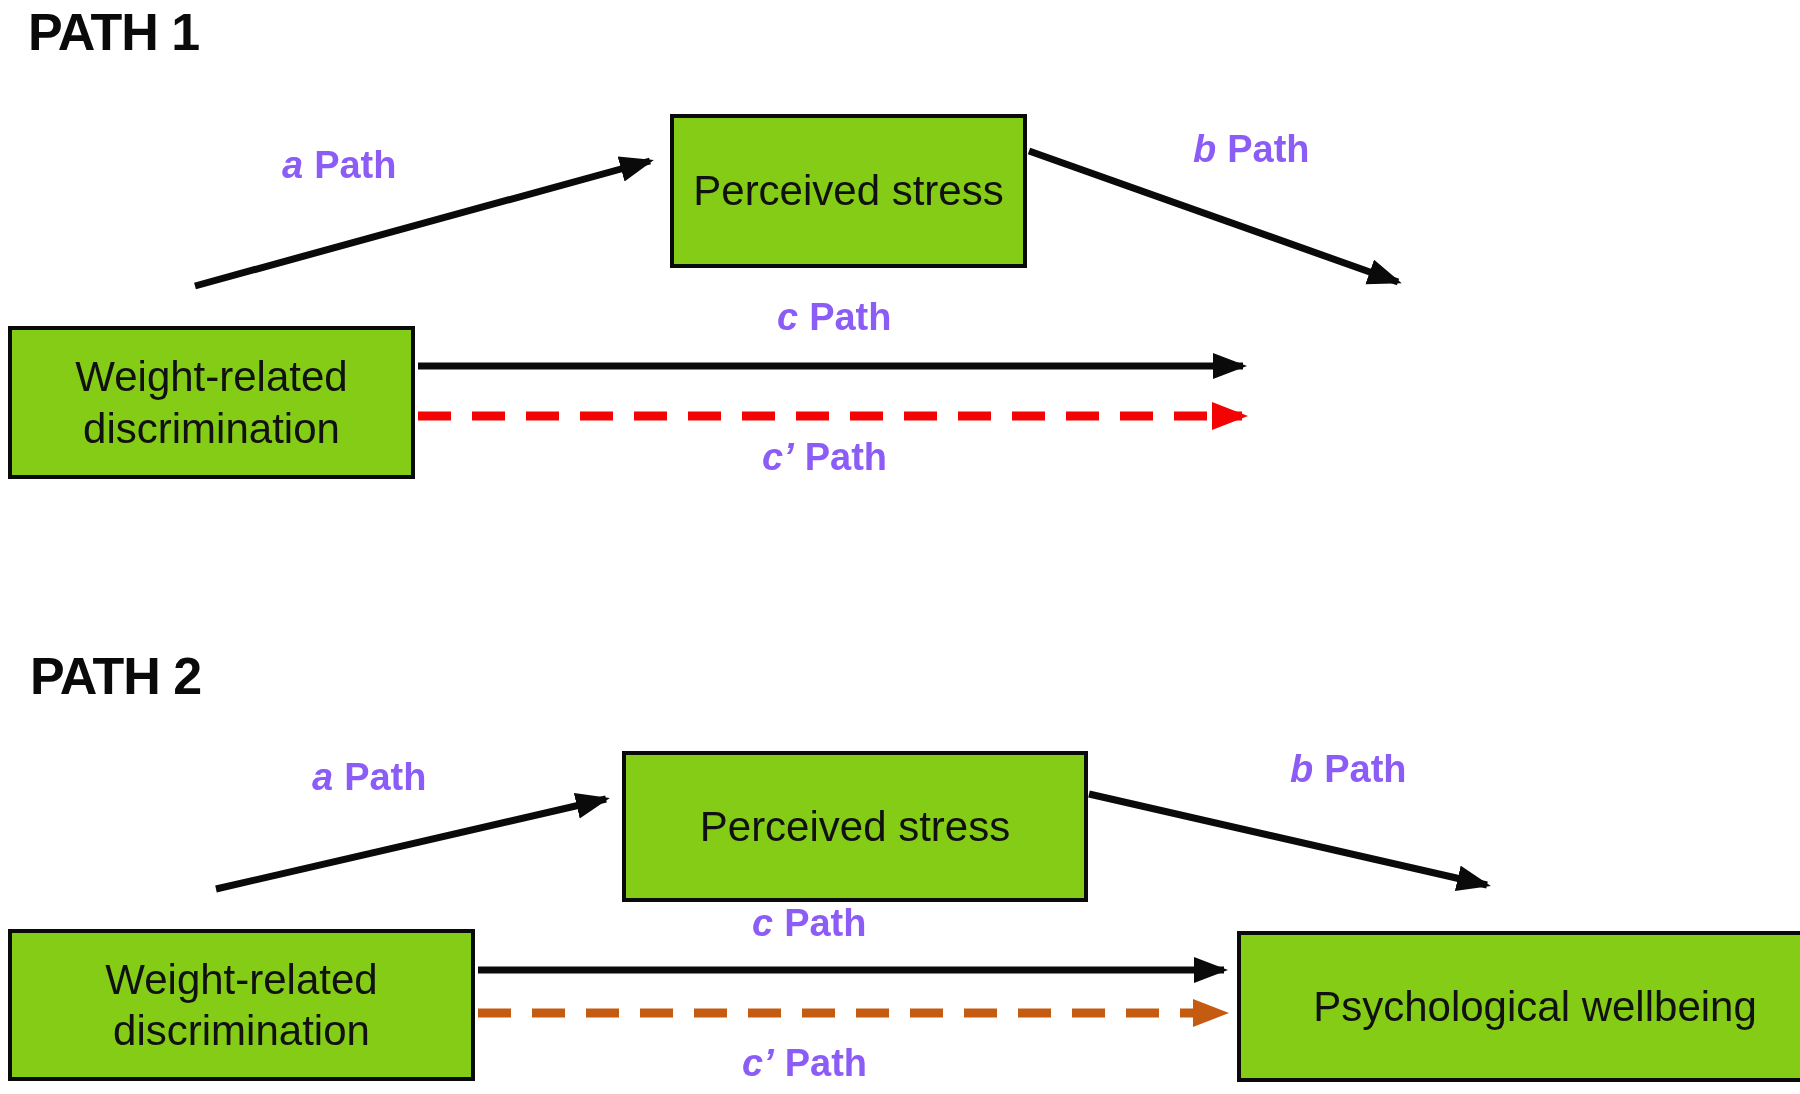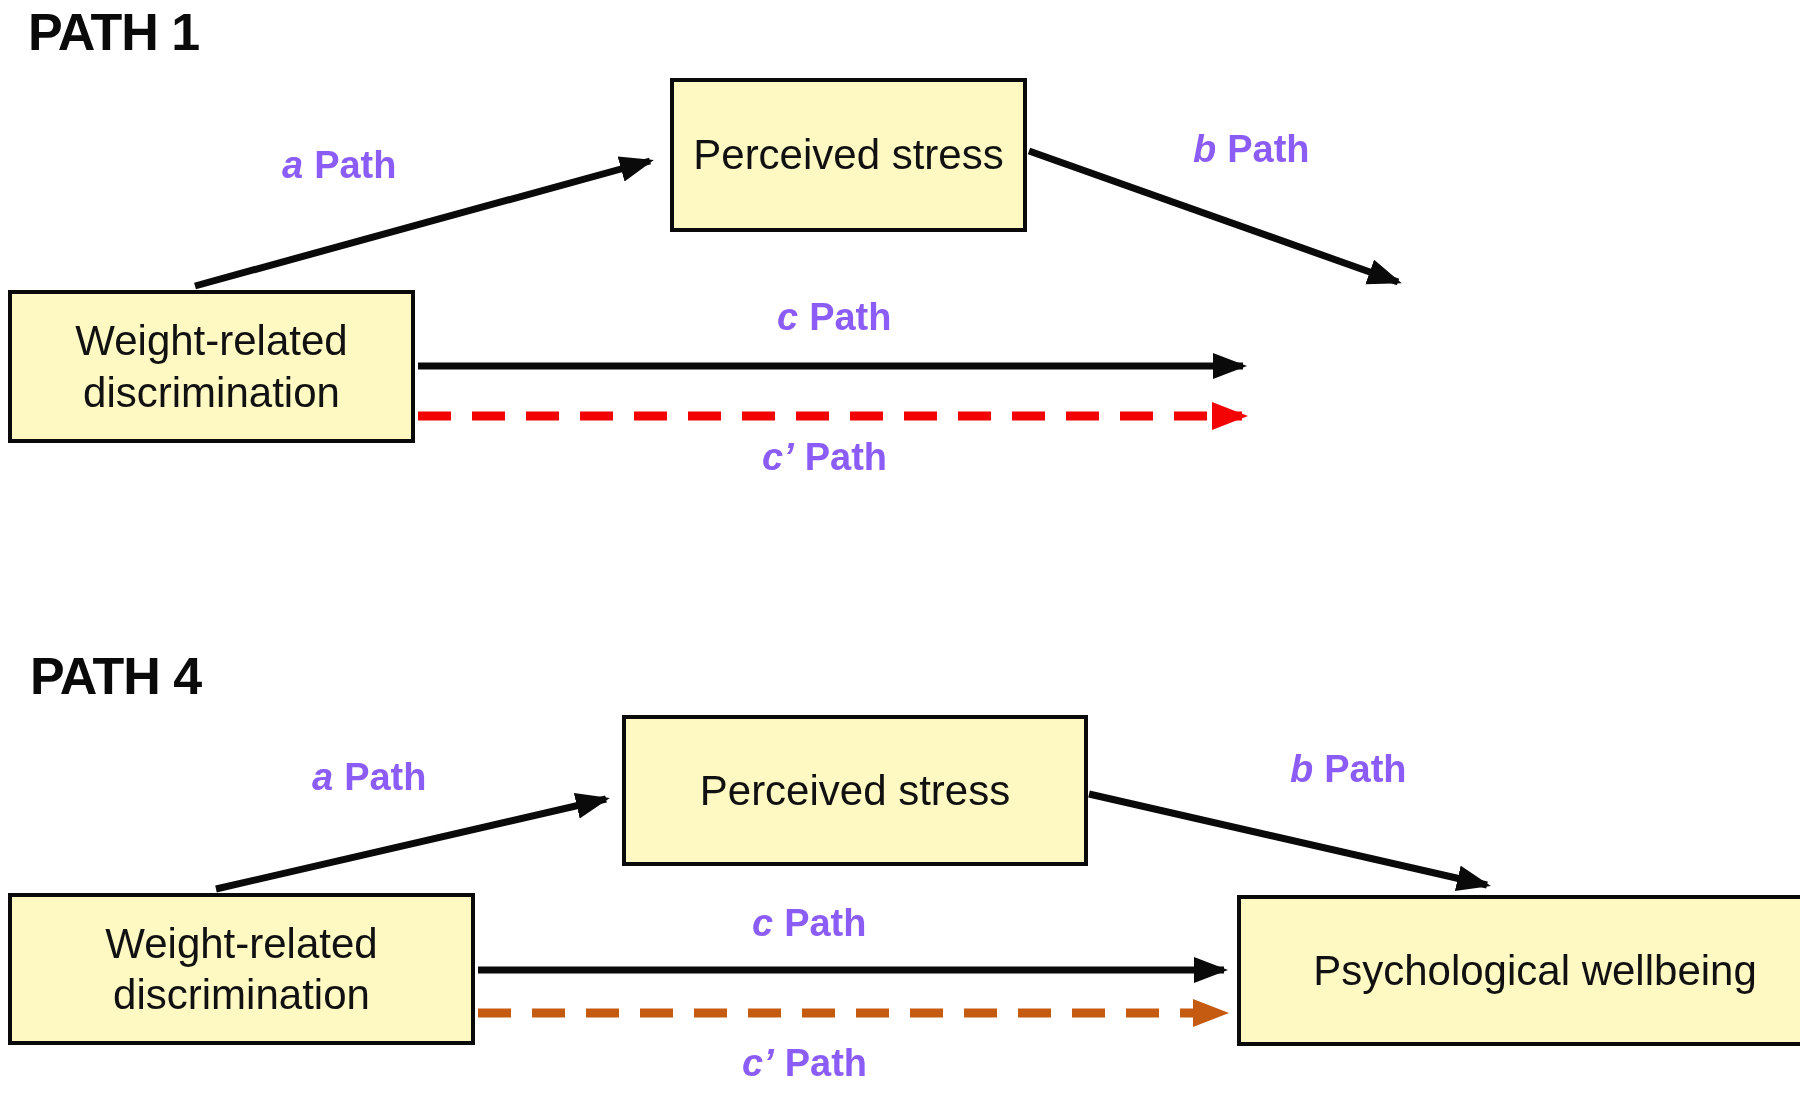--- a/index.html
+++ b/index.html
@@ -6,23 +6,23 @@
   .canvas{
     position:relative;width:1800px;height:1094px;background:#ffffff;
     font-family:"Liberation Sans",sans-serif;color:#000;overflow:hidden;border-radius:13px;
   }
   .arrow-layer{position:absolute;left:0;top:0;width:1800px;height:1094px;}
   .panel-title{
     position:absolute;font-size:52px;font-weight:bold;color:#0a0a0a;
     white-space:nowrap;letter-spacing:-1px;
   }
   .node{
-    position:absolute;box-sizing:border-box;border:4px solid #0a0a0a;background:#fef9c3;
+    position:absolute;box-sizing:border-box;border:4px solid #0a0a0a;background:#84cc16;
     display:flex;align-items:center;justify-content:center;text-align:center;
-    font-size:42px;line-height:1.22;color:#111;padding:4px 10px;
+    font-size:42px;line-height:1.22;color:#111;padding:4px 10px;margin-top:36px;
   }
   .plabel{
     position:absolute;font-size:38px;font-weight:bold;color:#8b5cf6;white-space:nowrap;
   }
   .plabel .letter{font-style:italic;margin-right:11px;}
 </style>
 </head>
 <body>
 
 <div class="canvas">
@@ -67,21 +67,21 @@
   </div>
 
   <div class="plabel" style="left:777px;top:296px;">
     <span class="letter">c</span><span>Path</span>
   </div>
 
   <div class="plabel" style="left:762px;top:436px;">
     <span class="letter">c’</span><span>Path</span>
   </div>
 
-  <div class="panel-title" style="left:30px;top:646px;">PATH 4</div>
+  <div class="panel-title" style="left:30px;top:646px;">PATH 2</div>
 
   <div class="node" style="left:8px;top:893px;width:467px;height:152px;">Weight-related discrimination</div>
 
   <div class="node" style="left:622px;top:715px;width:466px;height:151px;">Perceived stress</div>
 
   <div class="node" style="left:1237px;top:895px;width:596px;height:151px;">Psychological wellbeing</div>
 
   <div class="plabel" style="left:312px;top:756px;">
     <span class="letter">a</span><span>Path</span>
   </div>

